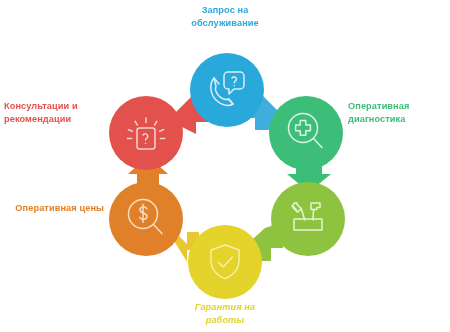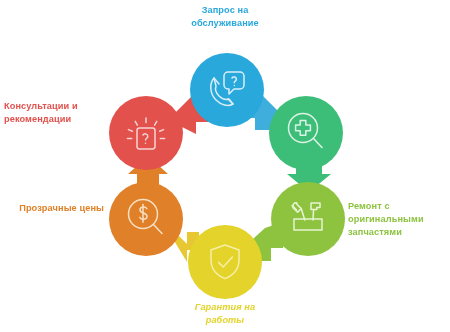--- a/index.html
+++ b/index.html
@@ -152,26 +152,25 @@
         <path d="M127.4 138.6 h4.3"></path>
         <path d="M160.3 138.6 h4.3"></path>
       </g>
     </g>
 
   </svg>
 
   <div class="label lbl-top" style="color:#29A8DC;">Запрос на
 обслуживание</div>
 
+  <div class="label lbl-right1" style="color:#3DBE78;">Оперативная
+диагностика</div>
 
-  <div class="label lbl-right2" style="color:#8DC33F;">Ремонт с
-оригинальными
-запчастями</div>
 
   <div class="label lbl-bottom" style="color:#E3D32A;">Гарантия на
 работы</div>
 
-  <div class="label lbl-left2" style="color:#E08028;">Прозрачные цены</div>
+  <div class="label lbl-left2" style="color:#E08028;">Оперативная цены</div>
 
   <div class="label lbl-left1" style="color:#E2514C;">Консультации и
 рекомендации</div>
 
 </div>
 
 </body></html>

